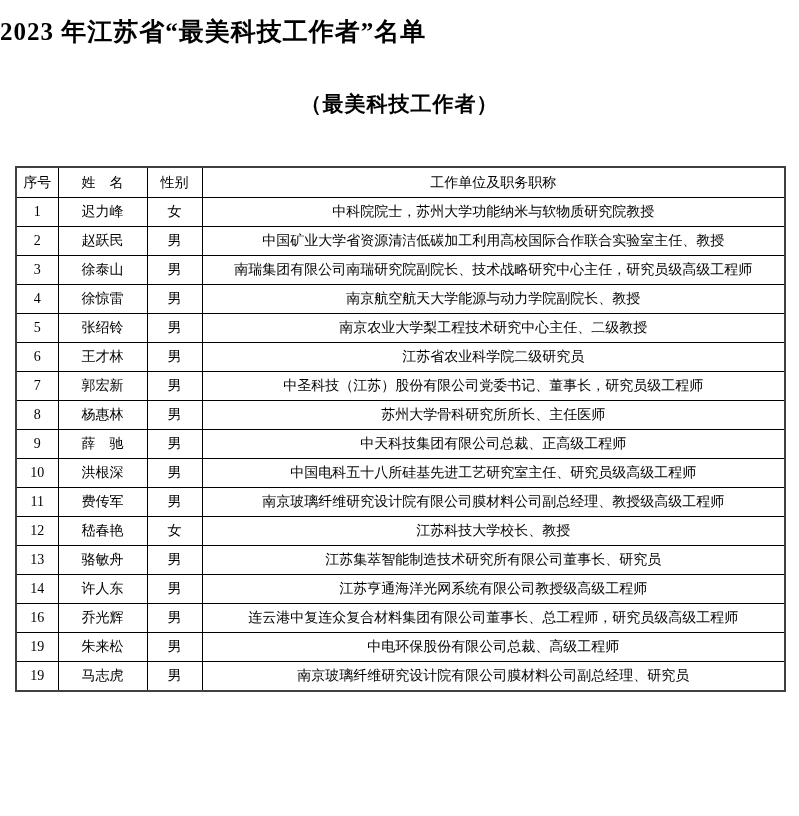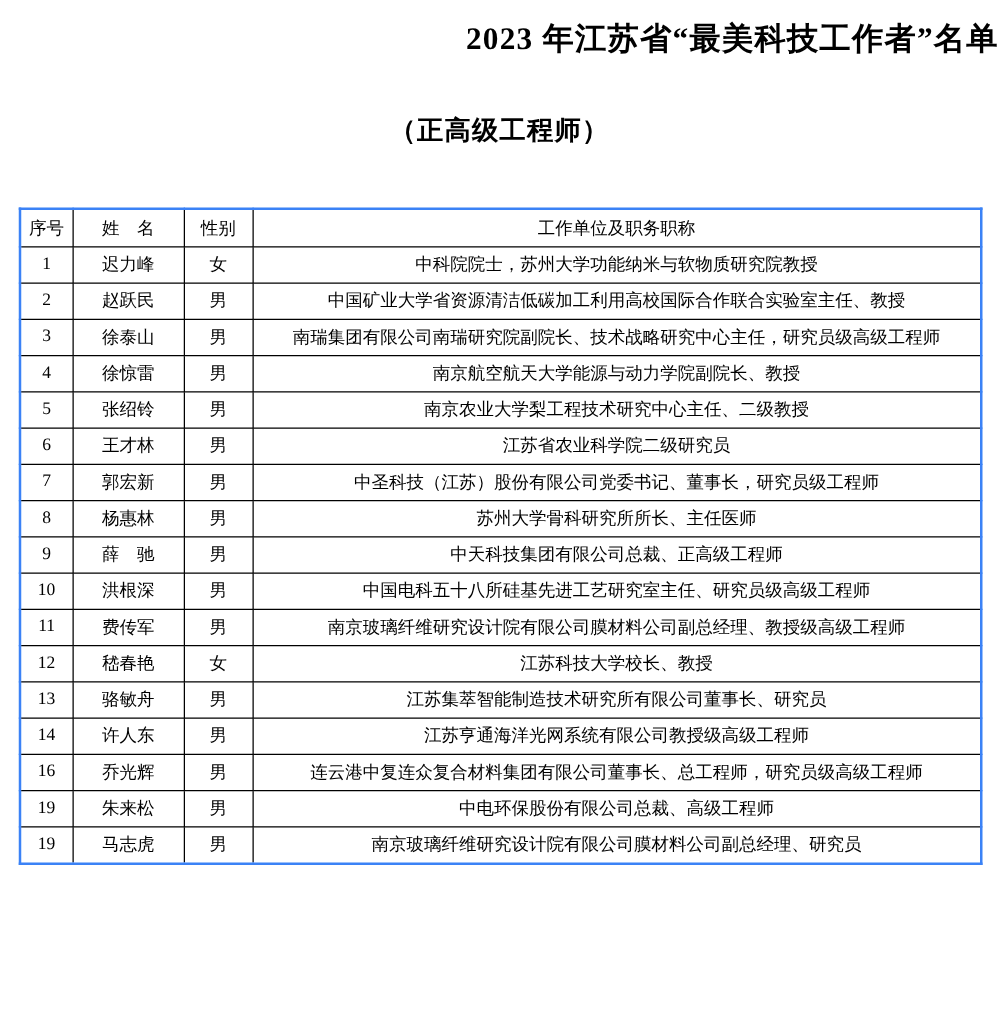--- a/index.html
+++ b/index.html
@@ -12,41 +12,41 @@
   }
   .page {
     width: 799px;
     height: 816px;
     overflow: hidden;
     position: relative;
   }
   .doc-title {
     margin: 0;
     padding-top: 16px;
-    text-align: right;
+    text-align: left;
     font-size: 25px;
     font-weight: bold;
     letter-spacing: 1px;
     line-height: 1.25;
   }
   .doc-subtitle {
     margin-top: 43px;
     text-align: center;
     font-size: 21px;
     font-weight: bold;
     letter-spacing: 1px;
   }
   table.roster {
     position: absolute;
     left: 15px;
     top: 166px;
     width: 771px;
     border-collapse: collapse;
     table-layout: fixed;
-    border: 2px solid #3b82f6;
+    border: 2px solid #404040;
   }
   table.roster th,
   table.roster td {
     border: 1px solid #000;
     font-size: 14px;
     font-weight: normal;
     text-align: center;
     vertical-align: middle;
     padding: 0;
     overflow: hidden;
@@ -64,21 +64,21 @@
     padding-right: 4px;
   }
 </style>
 </head>
 <body>
 
 <div class="page">
 
   <h1 class="doc-title">2023 年江苏省“最美科技工作者”名单</h1>
 
-  <div class="doc-subtitle">（正高级工程师）</div>
+  <div class="doc-subtitle">（最美科技工作者）</div>
 
   <table class="roster">
     <colgroup>
       <col class="c-no">
       <col class="c-name">
       <col class="c-gender">
       <col class="c-unit">
     </colgroup>
     <thead>
       <tr>

